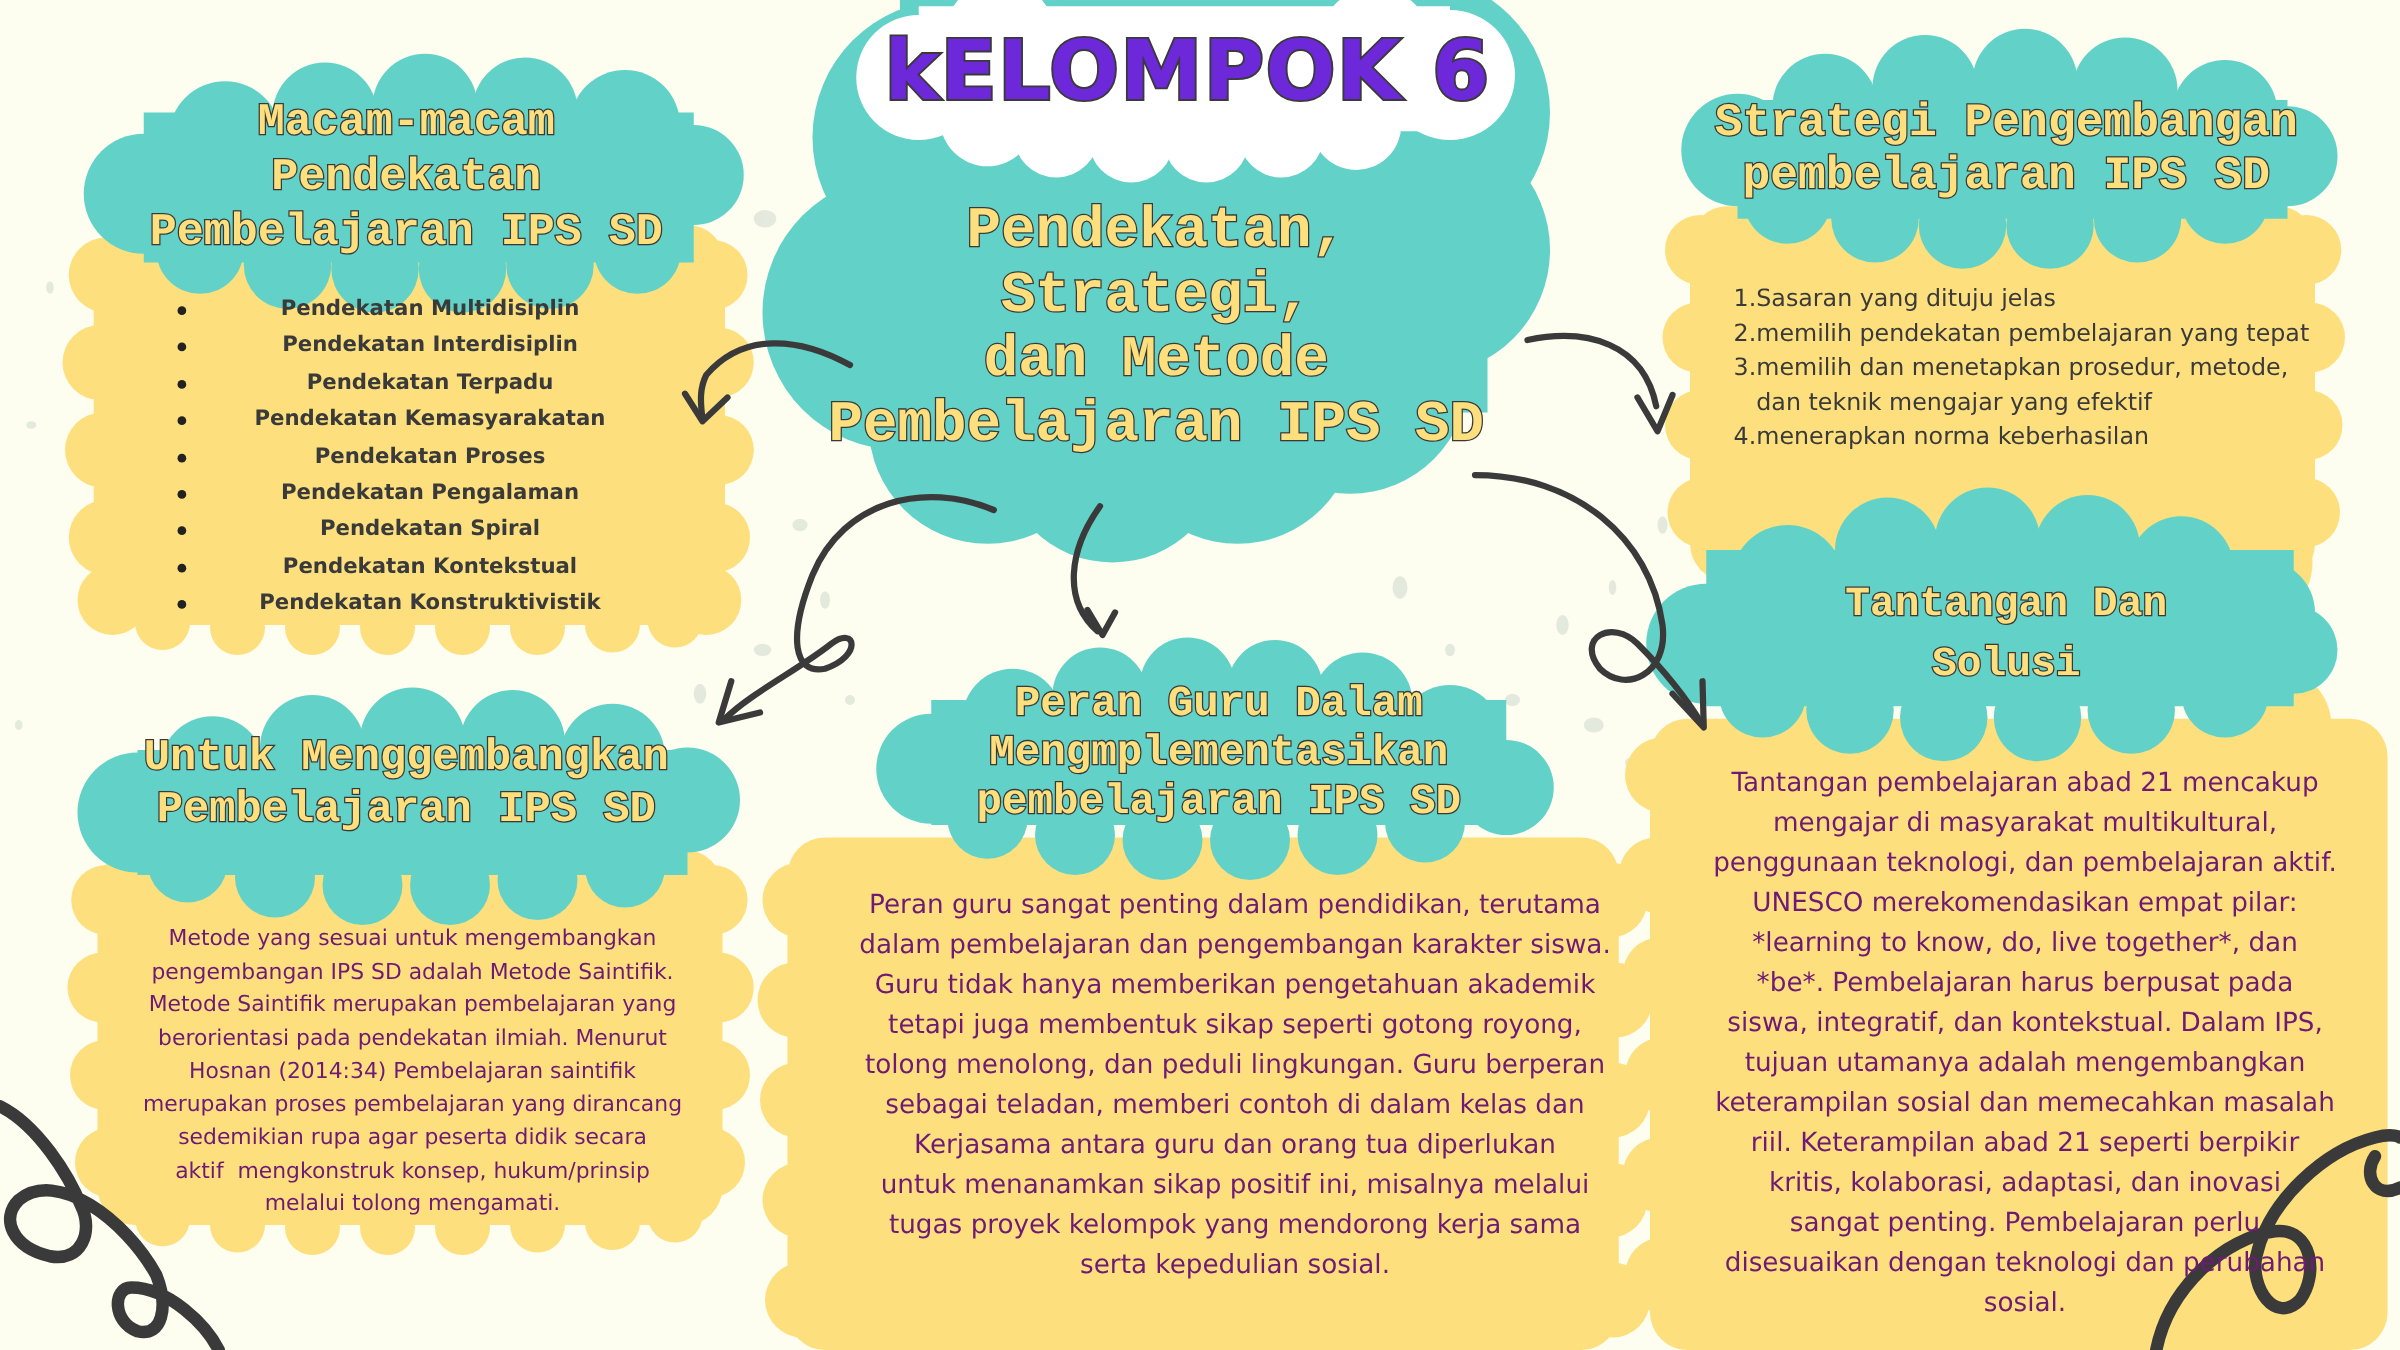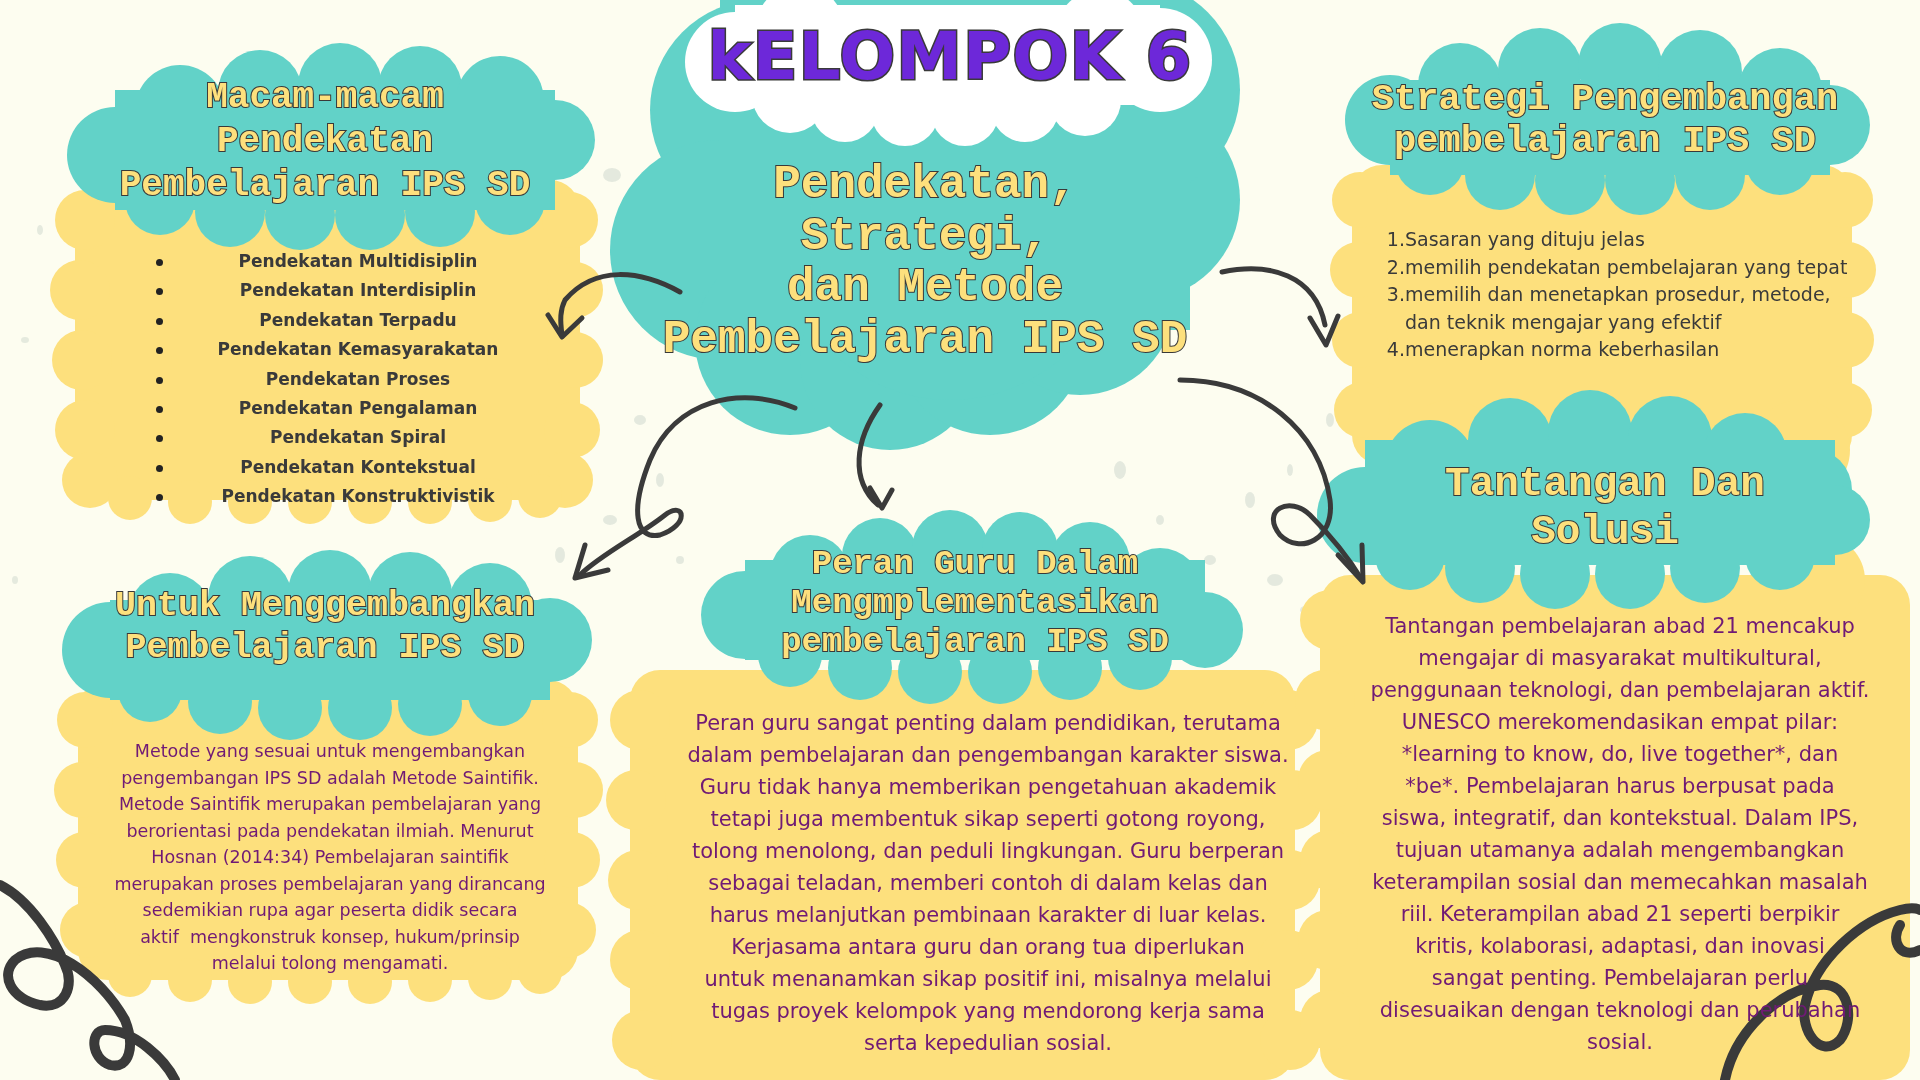--- a/index.html
+++ b/index.html
@@ -14,21 +14,21 @@
   .body-text {
     position:absolute; text-align:center; color:#701a75; font-family:"DejaVu Sans", sans-serif;
   }
   .kelompok {
     position:absolute; left:700px; top:18px; width:500px; text-align:center;
     font-family:"DejaVu Sans", sans-serif; font-weight:bold; font-size:66px; letter-spacing:1px;
     color:#6d28d9; -webkit-text-stroke:3px #3a3a3a; paint-order:stroke fill;
   }
   .main-title { left:640px; top:160px; width:570px; font-size:46px; }
   .panel-title { font-size:36px; }
-  ul.approach-list { position:absolute; left:120px; top:229px; width:440px; margin:18px; padding:0; list-style:none; }
+  ul.approach-list { position:absolute; left:120px; top:229px; width:440px; margin:4px; padding:0; list-style:none; }
   ul.approach-list li { position:relative; height:29.4px; line-height:29px; font-size:17px; font-weight:bold; color:#3a3a3a; text-align:center; }
   ul.approach-list li .bullet { position:absolute; left:18px; top:12px; width:7px; height:7px; border-radius:50%; background:#222; }
   ul.approach-list li .label { display:inline-block; }
   ol.strategy-list { position:absolute; left:1383px; top:226px; margin:0; padding:0; list-style:none; font-size:19px; color:#3a3a3a; }
   ol.strategy-list li { line-height:27.5px; display:flex; }
   ol.strategy-list li .num { width:22px; text-align:right; flex:none; }
   ol.strategy-list li .txt { white-space:pre-line; }
   .para { font-size:19.5px; line-height:26.5px; }
   .para-lg { font-size:22.5px; line-height:32px; }
 </style>
@@ -363,30 +363,29 @@
     <div>Mengmplementasikan</div>
     <div>pembelajaran IPS SD</div>
   </div>
   <div class="body-text para-lg" style="left:663px; top:707px; width:650px; font-size:21px;">
     <div>Peran guru sangat penting dalam pendidikan, terutama</div>
     <div>dalam pembelajaran dan pengembangan karakter siswa.</div>
     <div>Guru tidak hanya memberikan pengetahuan akademik</div>
     <div>tetapi juga membentuk sikap seperti gotong royong,</div>
     <div>tolong menolong, dan peduli lingkungan. Guru berperan</div>
     <div>sebagai teladan, memberi contoh di dalam kelas dan</div>
-    <div>harus melanjutkan pembinaan karakter di luar kelas.</div>
     <div>Kerjasama antara guru dan orang tua diperlukan</div>
     <div>untuk menanamkan sikap positif ini, misalnya melalui</div>
     <div>tugas proyek kelompok yang mendorong kerja sama</div>
     <div>serta kepedulian sosial.</div>
   </div>
 </section>
 
 <section>
-  <div class="title-text panel-title" style="left:1370px; top:460px; width:470px; font-size:41px; line-height:48px;">
+  <div class="title-text panel-title" style="left:1370px; top:460px; width:470px; font-size:33px; line-height:48px;">
     <div>Tantangan Dan</div>
     <div>Solusi</div>
   </div>
   <div class="body-text para-lg" style="left:1335px; top:610px; width:570px; font-size:21px;">
     <div>Tantangan pembelajaran abad 21 mencakup</div>
     <div>mengajar di masyarakat multikultural,</div>
     <div>penggunaan teknologi, dan pembelajaran aktif.</div>
     <div>UNESCO merekomendasikan empat pilar:</div>
     <div>*learning to know, do, live together*, dan</div>
     <div>*be*. Pembelajaran harus berpusat pada</div>

